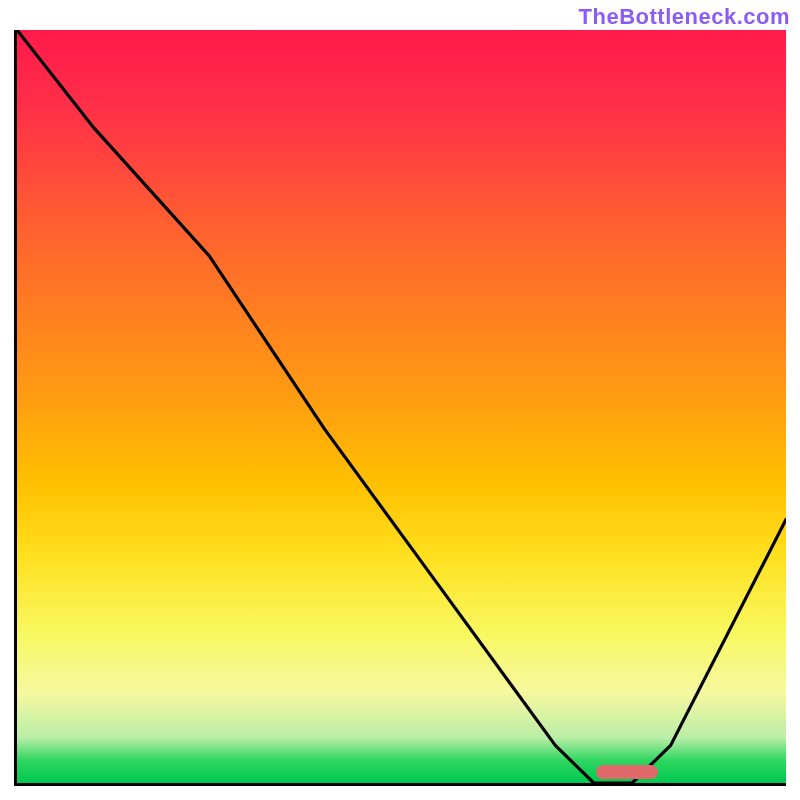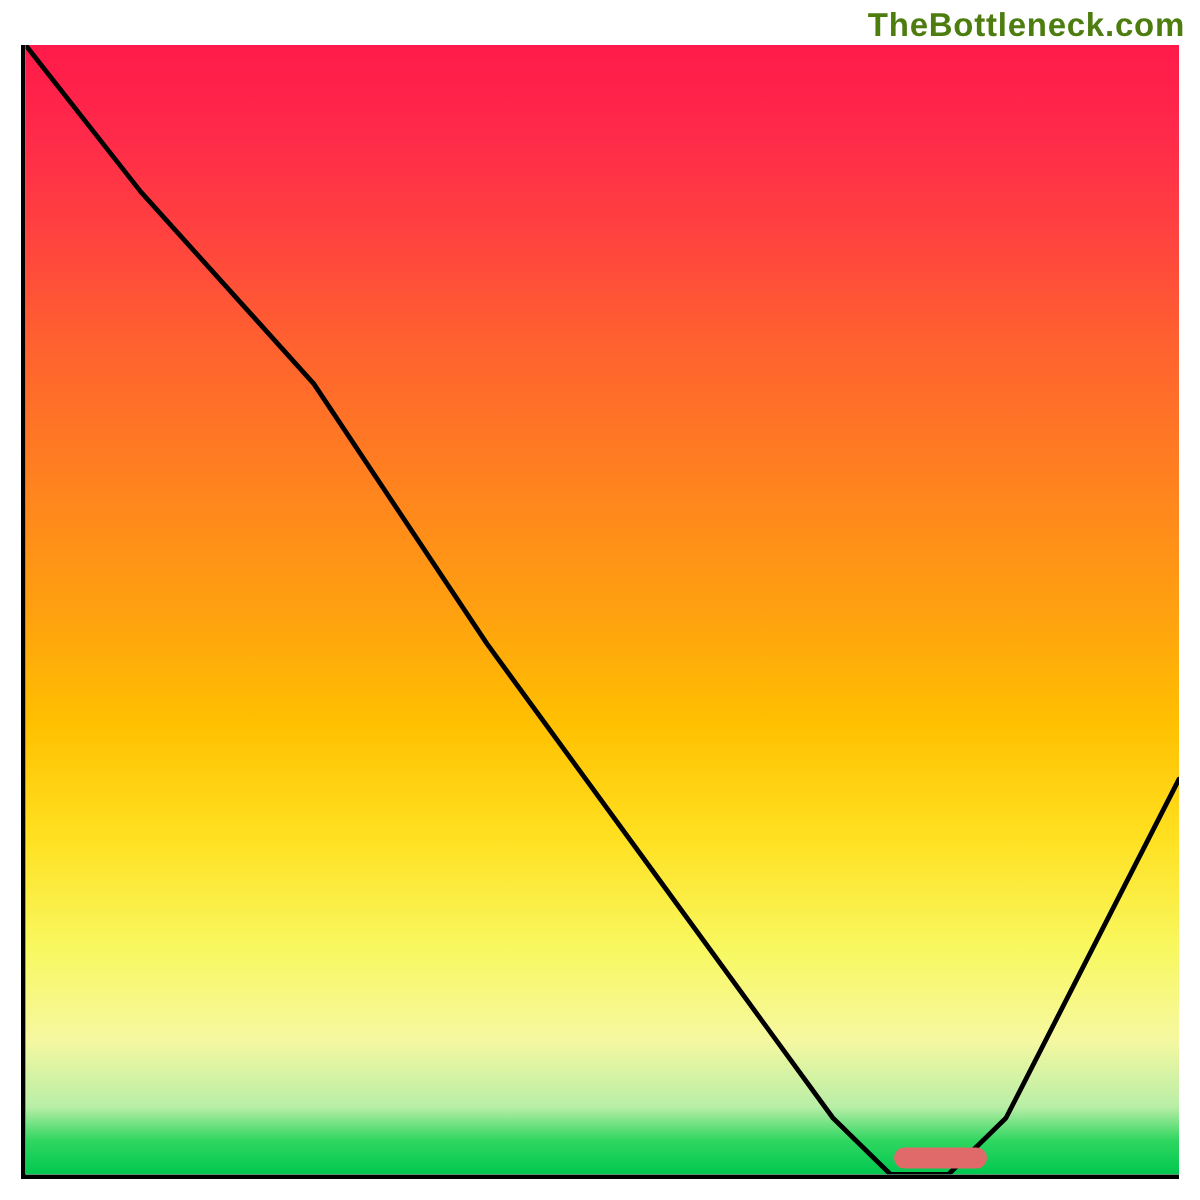--- a/index.html
+++ b/index.html
@@ -15,21 +15,21 @@
     position: relative;
     width: 800px;
     height: 800px;
   }
   .watermark {
     position: absolute;
     top: 4px;
     right: 10px;
     font-size: 22px;
     font-weight: bold;
-    color: #4d7c0f;
+    color: #8b5cf6;
     letter-spacing: 0.5px;
     z-index: 30;
     text-align: center;
   }
   .plot-frame {
     position: absolute;
     left: 14px;
     top: 30px;
     width: 772px;
     height: 756px;

